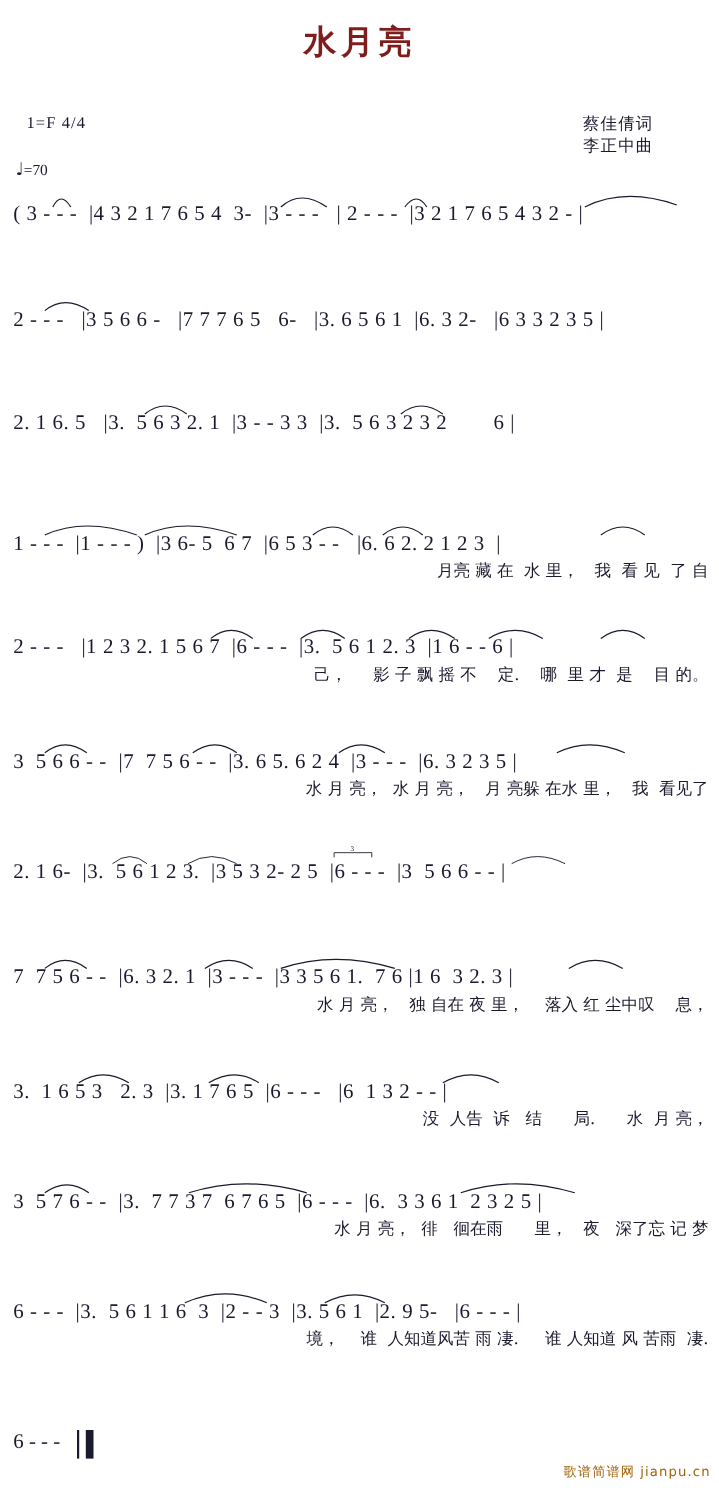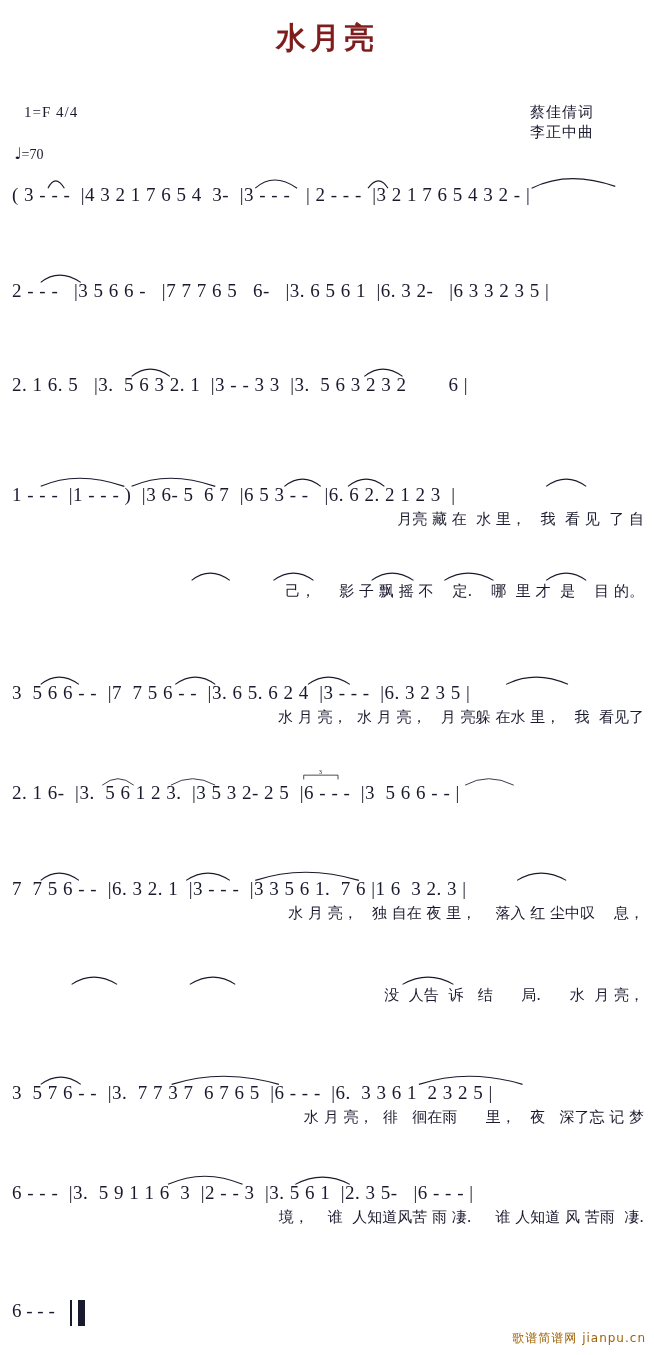--- a/index.html
+++ b/index.html
@@ -183,20 +183,21 @@
   </div>
 
   <div class="system" style="top:578px;">
     <svg class="slurs" viewBox="0 0 632 22" width="632" height="22">
       <path d="M166,18 Q186,2 208,18" fill="none" stroke="#1a1a2e" stroke-width="1.2"></path>
       <path d="M256,18 Q278,2 300,18" fill="none" stroke="#1a1a2e" stroke-width="1.2"></path>
       <path d="M364,18 Q386,2 410,18" fill="none" stroke="#1a1a2e" stroke-width="1.2"></path>
       <path d="M444,18 Q470,2 498,18" fill="none" stroke="#1a1a2e" stroke-width="1.2"></path>
       <path d="M556,18 Q578,2 600,18" fill="none" stroke="#1a1a2e" stroke-width="1.2"></path>
     </svg>
+    <div class="notes">2 - - -   |1 2 3 2. 1 5 6 7  |6 - - -  |3.  5 6 1 2. 3  |1 6 - - 6 |</div>
     <div class="lyrics">己，     影 子 飘 摇 不    定.    哪  里 才  是    目 的。</div>
   </div>
 
   <div class="system" style="top:682px;">
     <svg class="slurs" viewBox="0 0 632 22" width="632" height="22">
       <path d="M0,18 Q20,2 42,18" fill="none" stroke="#1a1a2e" stroke-width="1.2"></path>
       <path d="M148,18 Q170,2 192,18" fill="none" stroke="#1a1a2e" stroke-width="1.2"></path>
       <path d="M294,18 Q316,2 340,18" fill="none" stroke="#1a1a2e" stroke-width="1.2"></path>
       <path d="M512,18 Q544,2 580,18" fill="none" stroke="#1a1a2e" stroke-width="1.2"></path>
     </svg>
@@ -226,39 +227,40 @@
     <div class="notes">7  7 5 6 - -  |6. 3 2. 1  |3 - - -  |3 3 5 6 1.  7 6 |1 6  3 2. 3 |</div>
     <div class="lyrics">水 月 亮，   独 自在 夜 里，    落入 红 尘中叹    息，</div>
   </div>
 
   <div class="system" style="top:982px;">
     <svg class="slurs" viewBox="0 0 632 22" width="632" height="22">
       <path d="M34,18 Q58,2 84,18" fill="none" stroke="#1a1a2e" stroke-width="1.2"></path>
       <path d="M164,18 Q190,2 214,18" fill="none" stroke="#1a1a2e" stroke-width="1.2"></path>
       <path d="M398,18 Q426,2 454,18" fill="none" stroke="#1a1a2e" stroke-width="1.2"></path>
     </svg>
+    <div class="notes">3.  1 6 5 3   2. 3  |3. 1 7 6 5  |6 - - -   |6  1 3 2 - - |</div>
     <div class="lyrics">没  人告  诉   结      局.      水  月 亮，</div>
   </div>
 
   <div class="system" style="top:1082px;">
     <svg class="slurs" viewBox="0 0 632 22" width="632" height="22">
       <path d="M0,18 Q22,2 44,18" fill="none" stroke="#1a1a2e" stroke-width="1.2"></path>
       <path d="M144,18 Q200,0 262,18" fill="none" stroke="#1a1a2e" stroke-width="1.2"></path>
       <path d="M416,18 Q470,0 530,18" fill="none" stroke="#1a1a2e" stroke-width="1.2"></path>
     </svg>
     <div class="notes">3  5 7 6 - -  |3.  7 7 3 7  6 7 6 5  |6 - - -  |6.  3 3 6 1  2 3 2 5 |</div>
     <div class="lyrics">水 月 亮，  徘   徊在雨      里，   夜   深了忘 记 梦</div>
   </div>
 
   <div class="system" style="top:1182px;">
     <svg class="slurs" viewBox="0 0 632 22" width="632" height="22">
       <path d="M140,18 Q180,0 222,18" fill="none" stroke="#1a1a2e" stroke-width="1.2"></path>
       <path d="M280,18 Q310,2 340,18" fill="none" stroke="#1a1a2e" stroke-width="1.2"></path>
     </svg>
-    <div class="notes">6 - - -  |3.  5 9 1 1 6  3  |2 - - 3  |3. 5 6 1  |2. 3 5-   |6 - - - |</div>
+    <div class="notes">6 - - -  |3.  5 6 1 1 6  3  |2 - - 3  |3. 5 6 1  |2. 9 5-   |6 - - - |</div>
     <div class="lyrics">境，    谁  人知道风苦 雨 凄.     谁 人知道 风 苦雨  凄.</div>
   </div>
 
   <div class="lastline">6 - - -</div>
   <div class="endbar thin"></div>
   <div class="endbar"></div>
 
   <div class="footer">
     <span>歌谱简谱网 jianpu.cn</span>
   </div>

